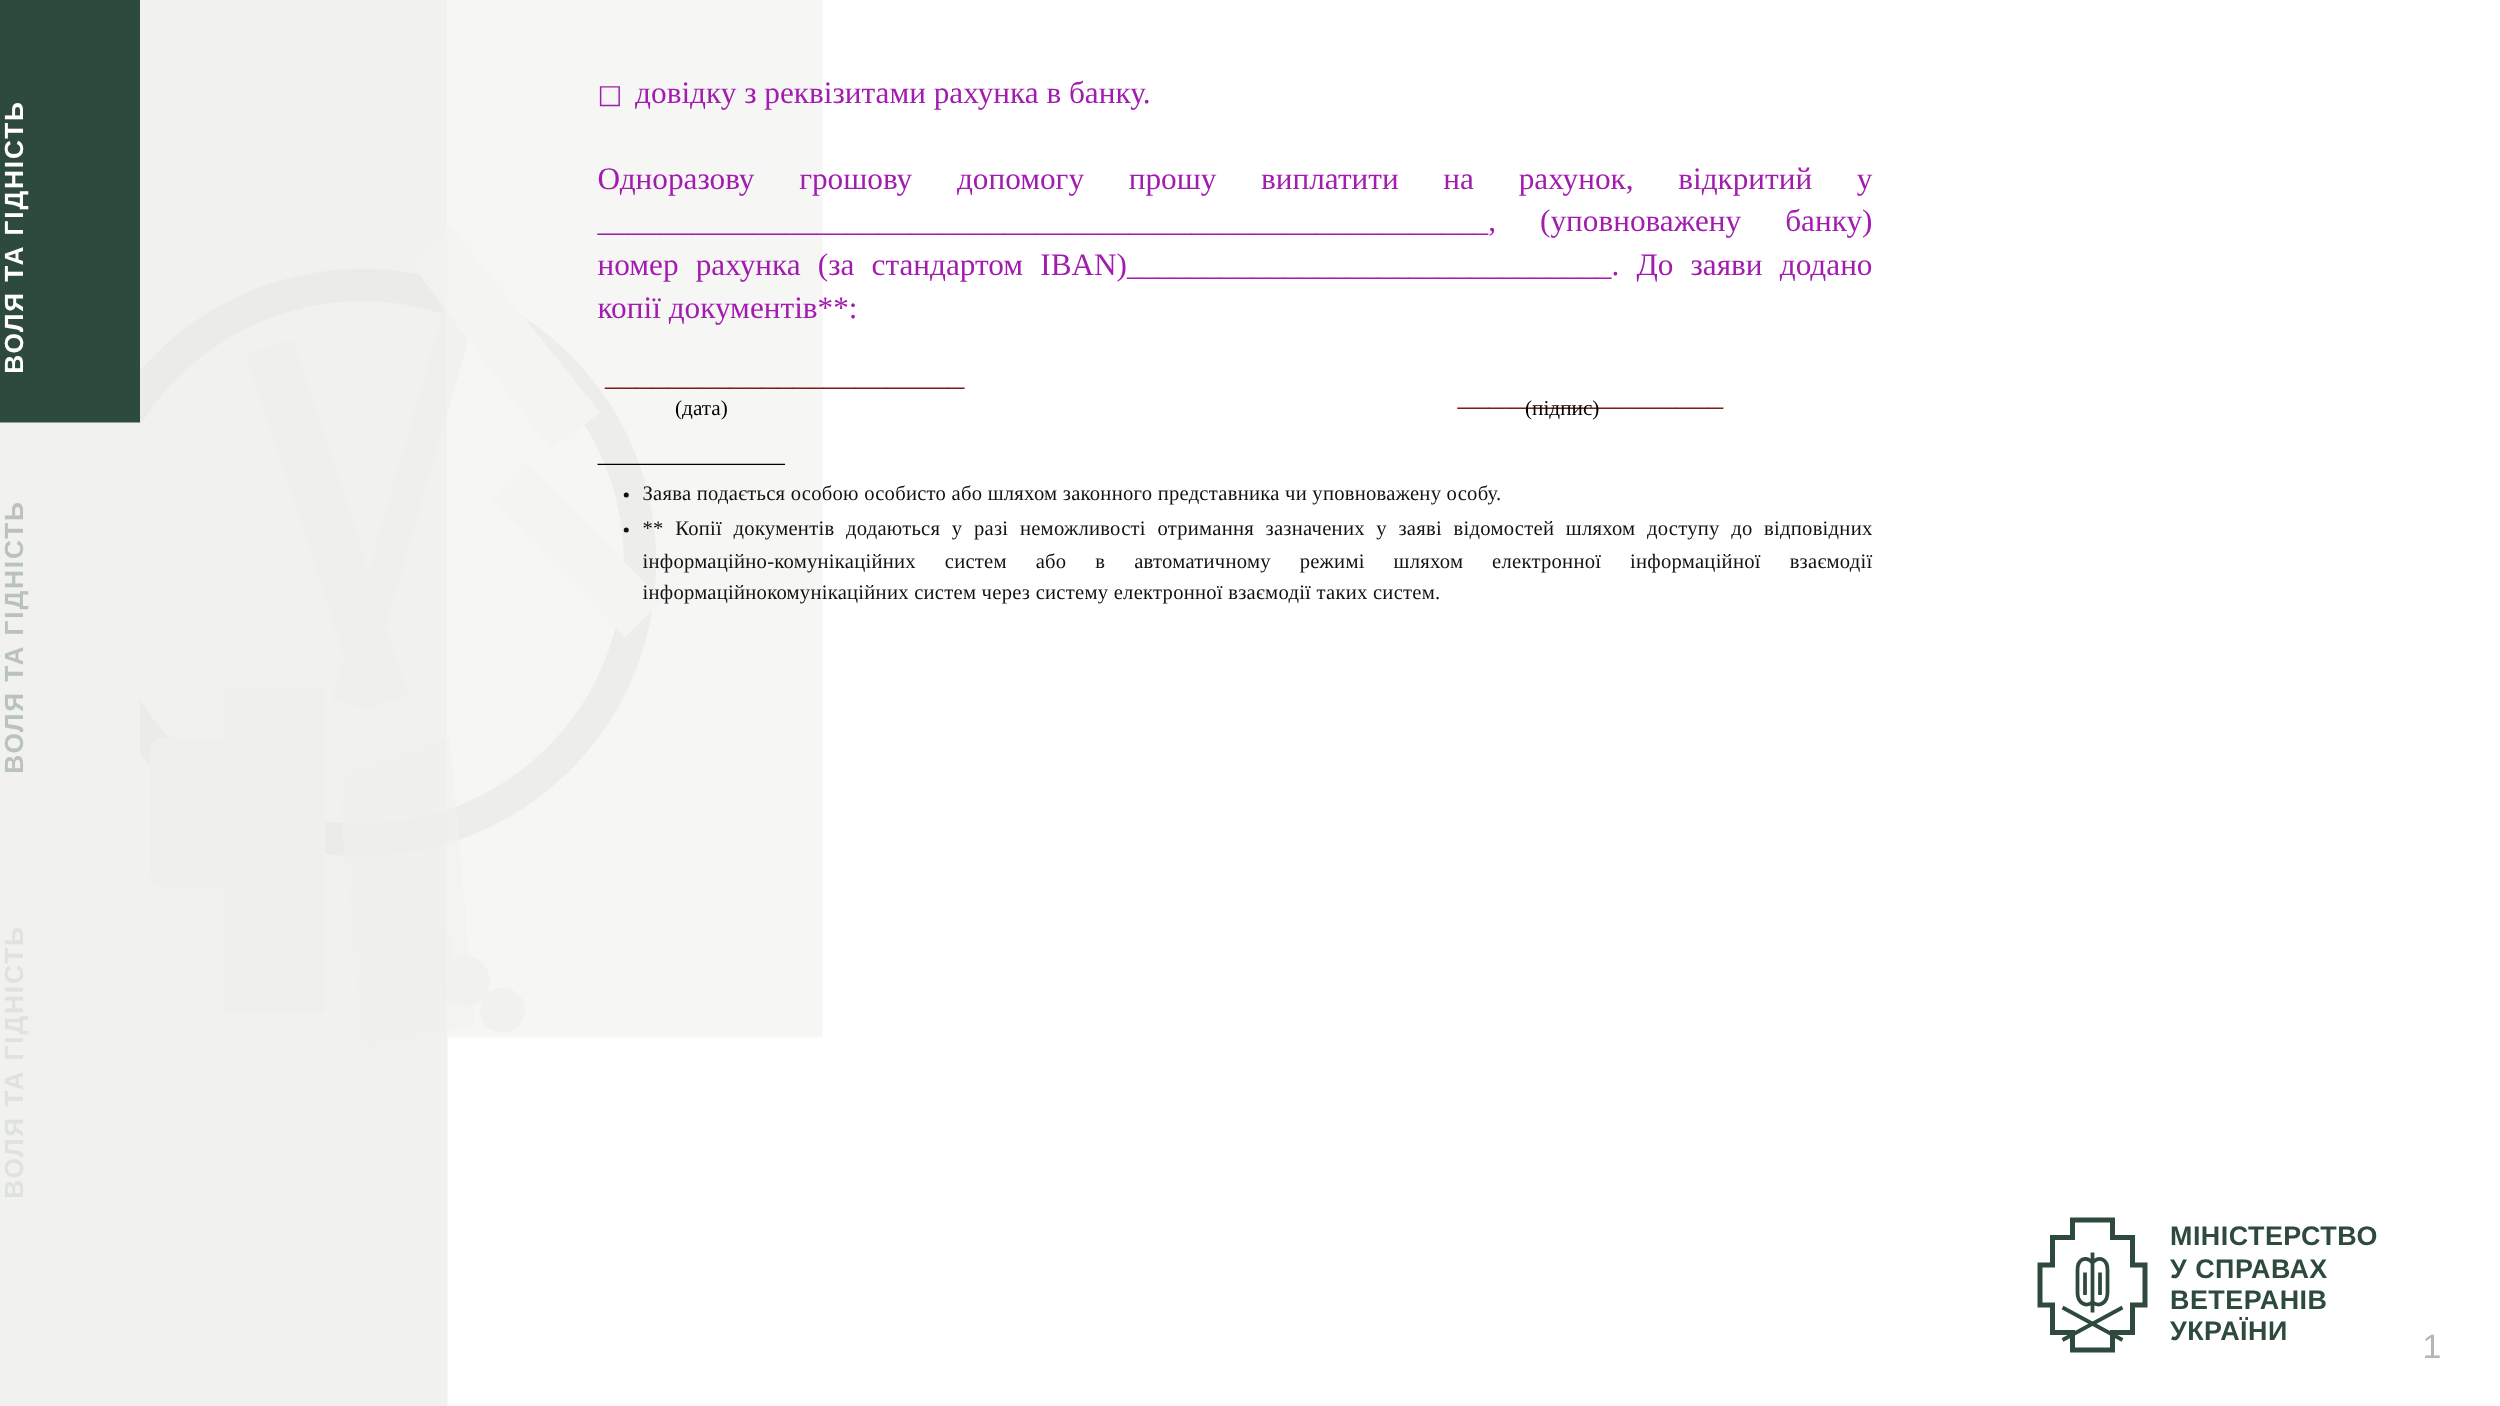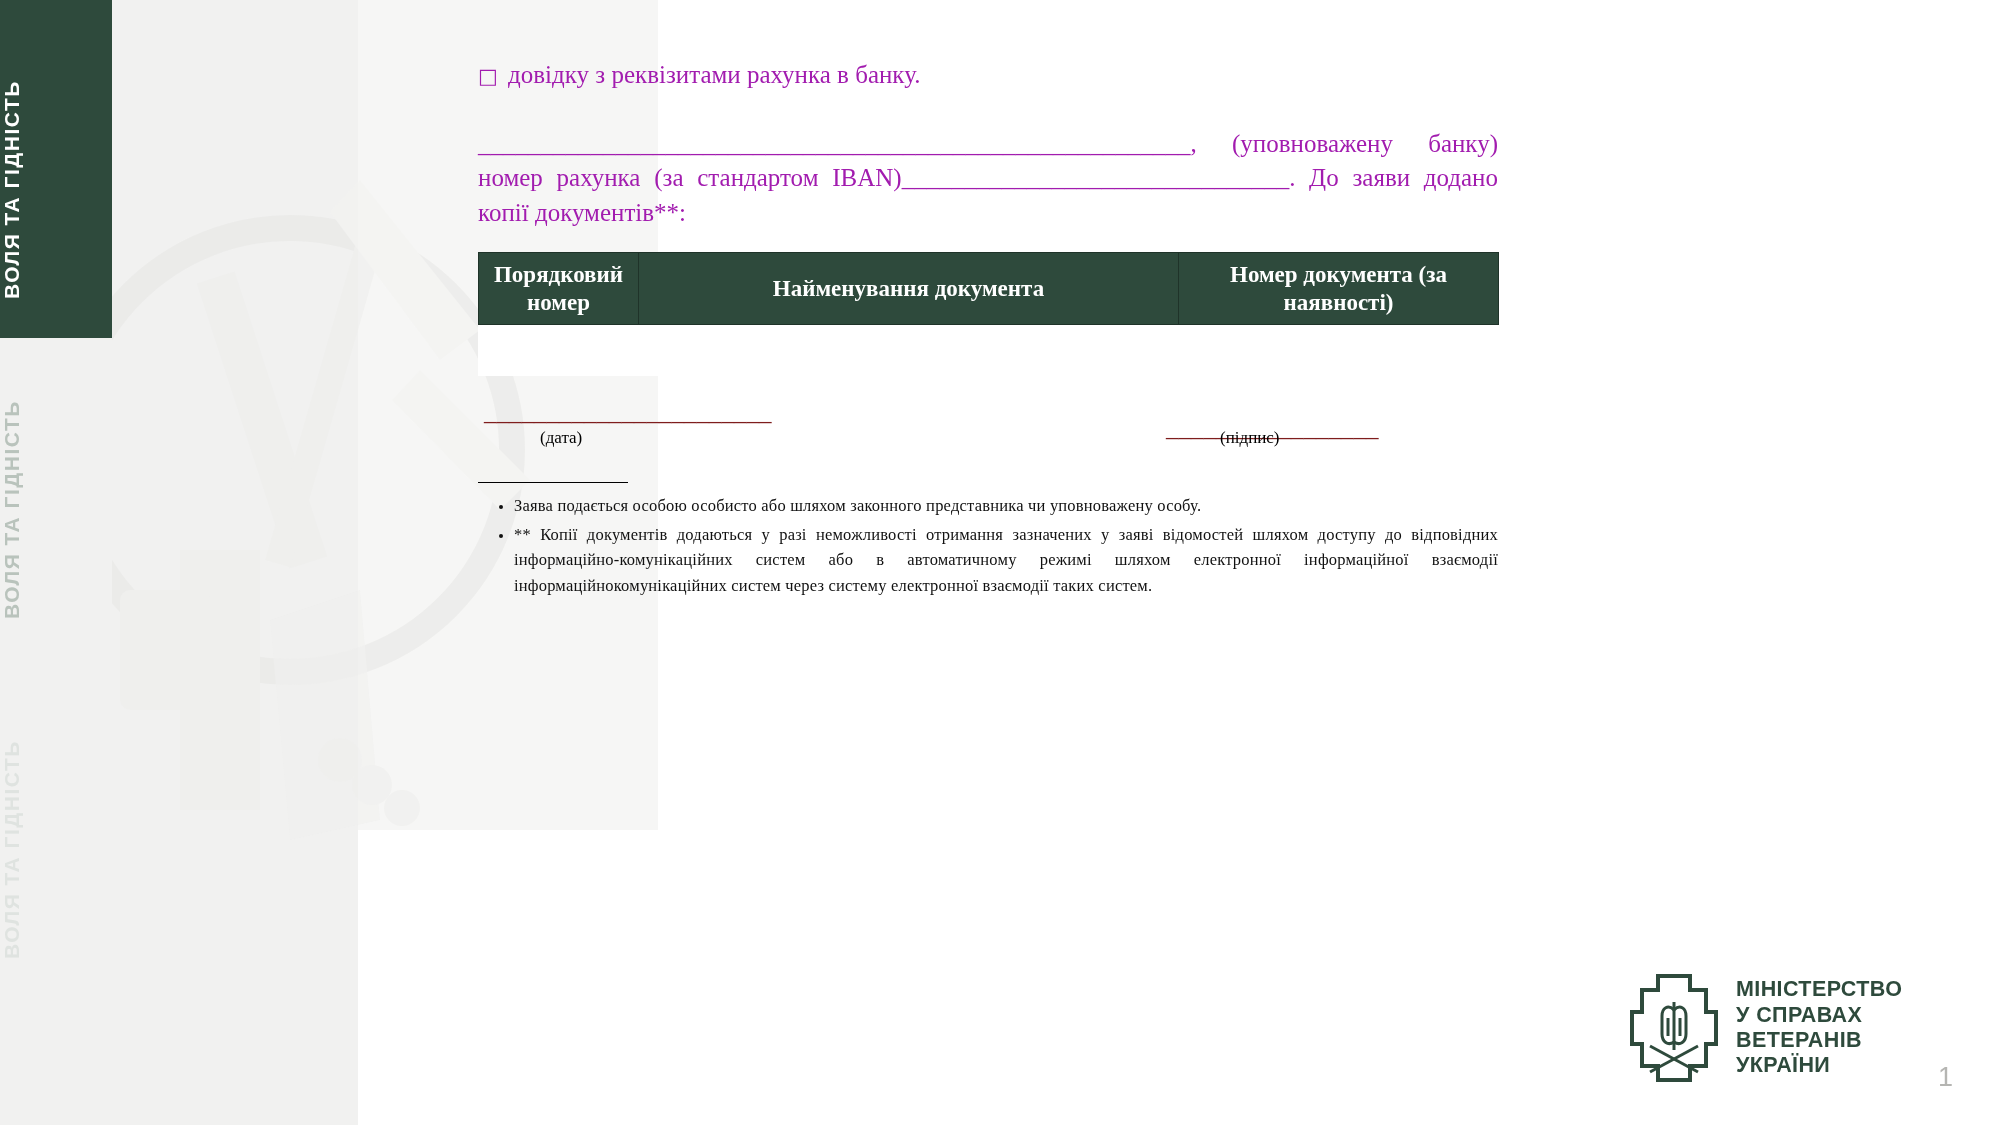--- a/index.html
+++ b/index.html
@@ -240,46 +240,26 @@
   <div class="vert-text vt3">ВОЛЯ ТА ГІДНІСТЬ</div>
 
   <div class="doc">
 
     <p class="para checkbox-line">
       <span class="cb">□</span>
       <span>довідку з реквізитами рахунка в банку.</span>
     </p>
 
     <p class="para">
+      <span class="justify-stretch" style="display:block;">Одноразову грошову допомогу прошу виплатити на рахунок, відкритий у</span>
       <span>_________________________________________________________</span><span class="nowrap">, (уповноважену банку)</span>
       <span>номер рахунка (за стандартом IBAN)</span><span>_______________________________</span><span>. До заяви додано копії</span>
       <span>документів**:</span>
     </p>
 
-    <table class="doc-table">
-      <colgroup>
-          <col class="c1">
-          <col class="c2">
-          <col class="c3">
-        </colgroup>
-      <thead>
-        <tr>
-          <th>Порядковий номер</th>
-          <th>Найменування документа</th>
-          <th>Номер документа (за наявності)</th>
-        </tr>
-      </thead>
-      <tbody>
-        <tr>
-          <td></td>
-          <td></td>
-          <td></td>
-        </tr>
-      </tbody>
-    </table>
 
     <div class="sign-row">
       <span class="sign-line sl-date">_______________________</span>
       <span class="sign-cap sc-date">(дата)</span>
       <span class="sign-line sl-sign">_________________</span>
       <span class="sign-cap sc-sign">(підпис)</span>
     </div>
 
     <div class="fn-rule"></div>
     <ul class="footnotes">

